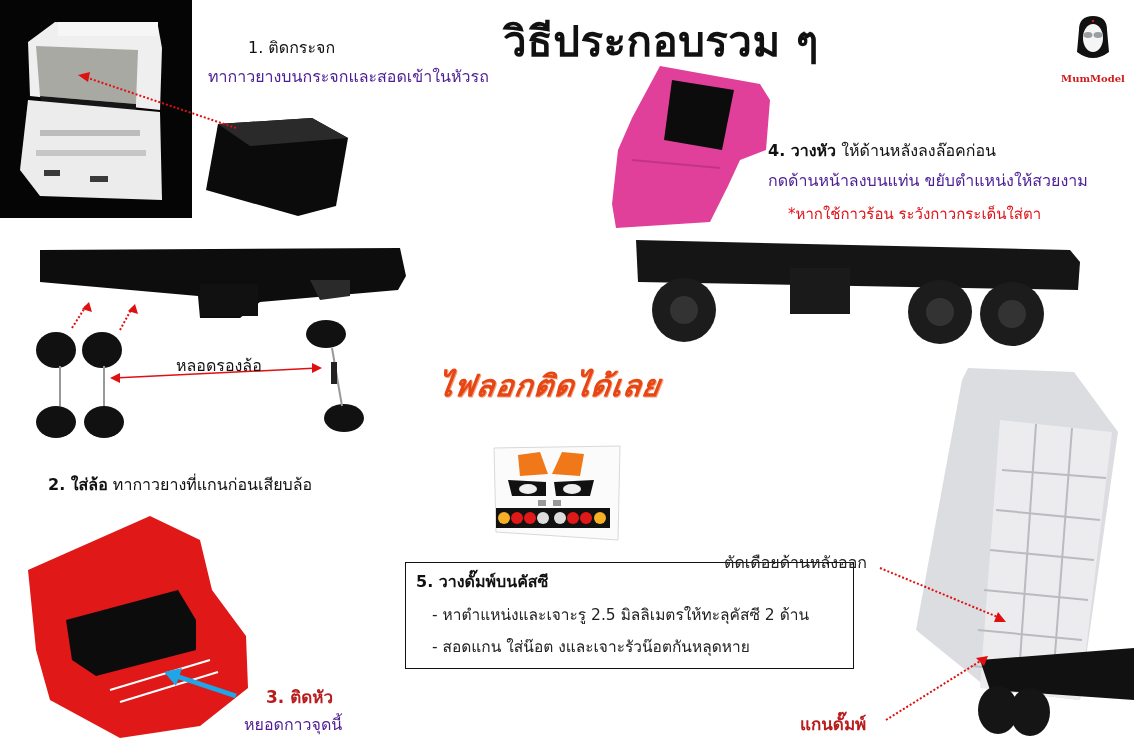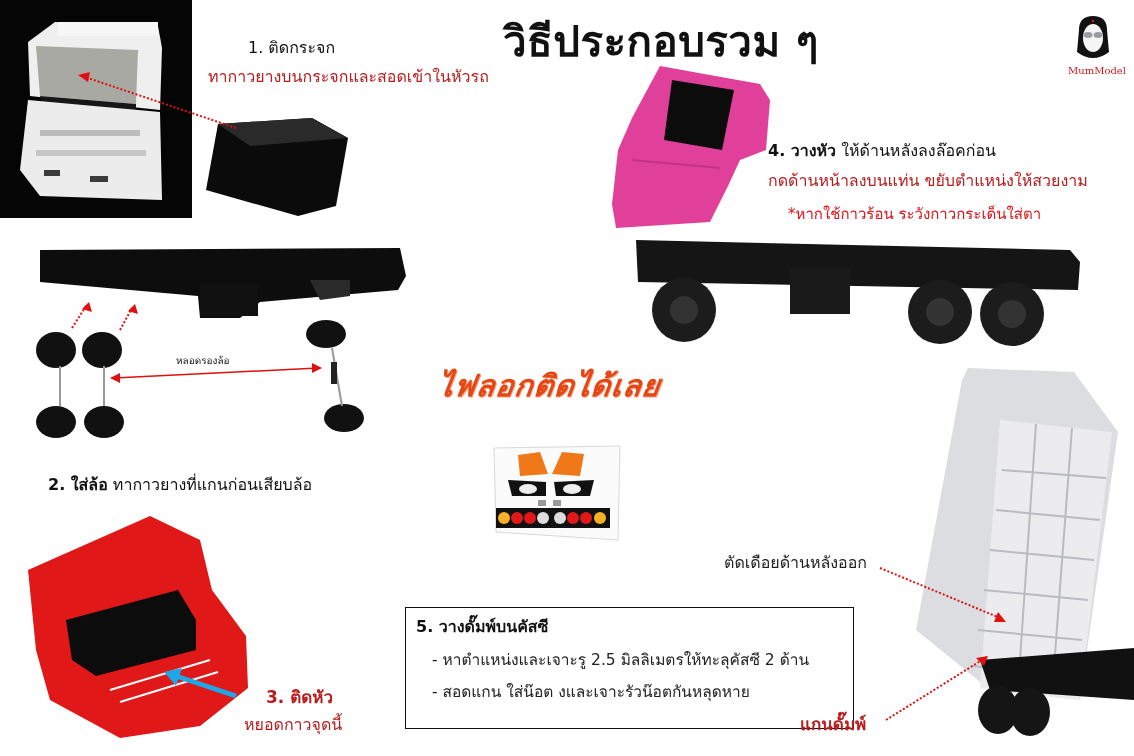--- a/index.html
+++ b/index.html
@@ -6,36 +6,36 @@
   html, body { width: 1134px; height: 756px; background: #ffffff; overflow: hidden; }
   body { position: relative; font-family: "DejaVu Sans", "Liberation Sans", sans-serif; color: #111; }
   .abs { position: absolute; }
 
   
   .title { left: 503px; top: 8px; font-family: "DejaVu Serif", "Liberation Serif", serif; font-weight: bold; font-size: 42px; color: #111; letter-spacing: 0.5px; }
 
   
   .logo { left: 1060px; top: 14px; width: 66px; height: 66px; text-align: center; }
   .logo svg { display: block; margin: 0 auto; }
-  .logo-text { font-family: "DejaVu Serif", "Liberation Serif", serif; font-weight: normal; font-size: 10px; color: #d11a1a; margin-top: 5px; text-align: right; }
+  .logo-text { font-family: "DejaVu Serif", "Liberation Serif", serif; font-weight: bold; font-size: 10px; color: #d11a1a; margin-top: 13px; }
 
   
   .step-head { font-size: 16px; color: #111; white-space: nowrap; }
   .step-head b { font-weight: bold; }
-  .step-body { font-size: 16px; color: #b91c1c; white-space: nowrap; }
+  .step-body { font-size: 16px; color: #4c1d95; white-space: nowrap; }
   .warn { font-size: 15px; color: #e0141a; white-space: nowrap; }
-  .small-label { font-size: 10px; color: #111; white-space: nowrap; }
+  .small-label { font-size: 16px; color: #111; white-space: nowrap; }
   .callout { font-size: 16px; color: #222; white-space: nowrap; }
   .callout-bold { font-size: 17px; font-weight: bold; color: #b91c1c; white-space: nowrap; }
 
   
   .promo { left: 438px; top: 362px; font-family: "DejaVu Serif", "Liberation Serif", serif; font-style: italic; font-weight: bold; font-size: 30px; color: #e64614; letter-spacing: 1px; transform: skewX(-8deg); text-shadow: 1px 1px 0 #f7a07e; }
 
   
-  .box5 { left: 405px; top: 607px; width: 449px; height: 122px; border: 1.5px solid #111; background: #fff; padding: 6px 10px; }
+  .box5 { left: 405px; top: 562px; width: 449px; height: 107px; border: 1.5px solid #111; background: #fff; padding: 6px 10px; }
   .box5 .h { font-size: 16px; font-weight: bold; color: #111; margin-bottom: 8px; }
   .box5 .li { font-size: 15.5px; color: #222; margin-left: 16px; margin-bottom: 7px; white-space: nowrap; }
 
   svg.art { position: absolute; left: 0; top: 0; }
 </style>
 </head>
 <body>
 
 <svg class="art" width="1134" height="756" viewBox="0 0 1134 756">
 

